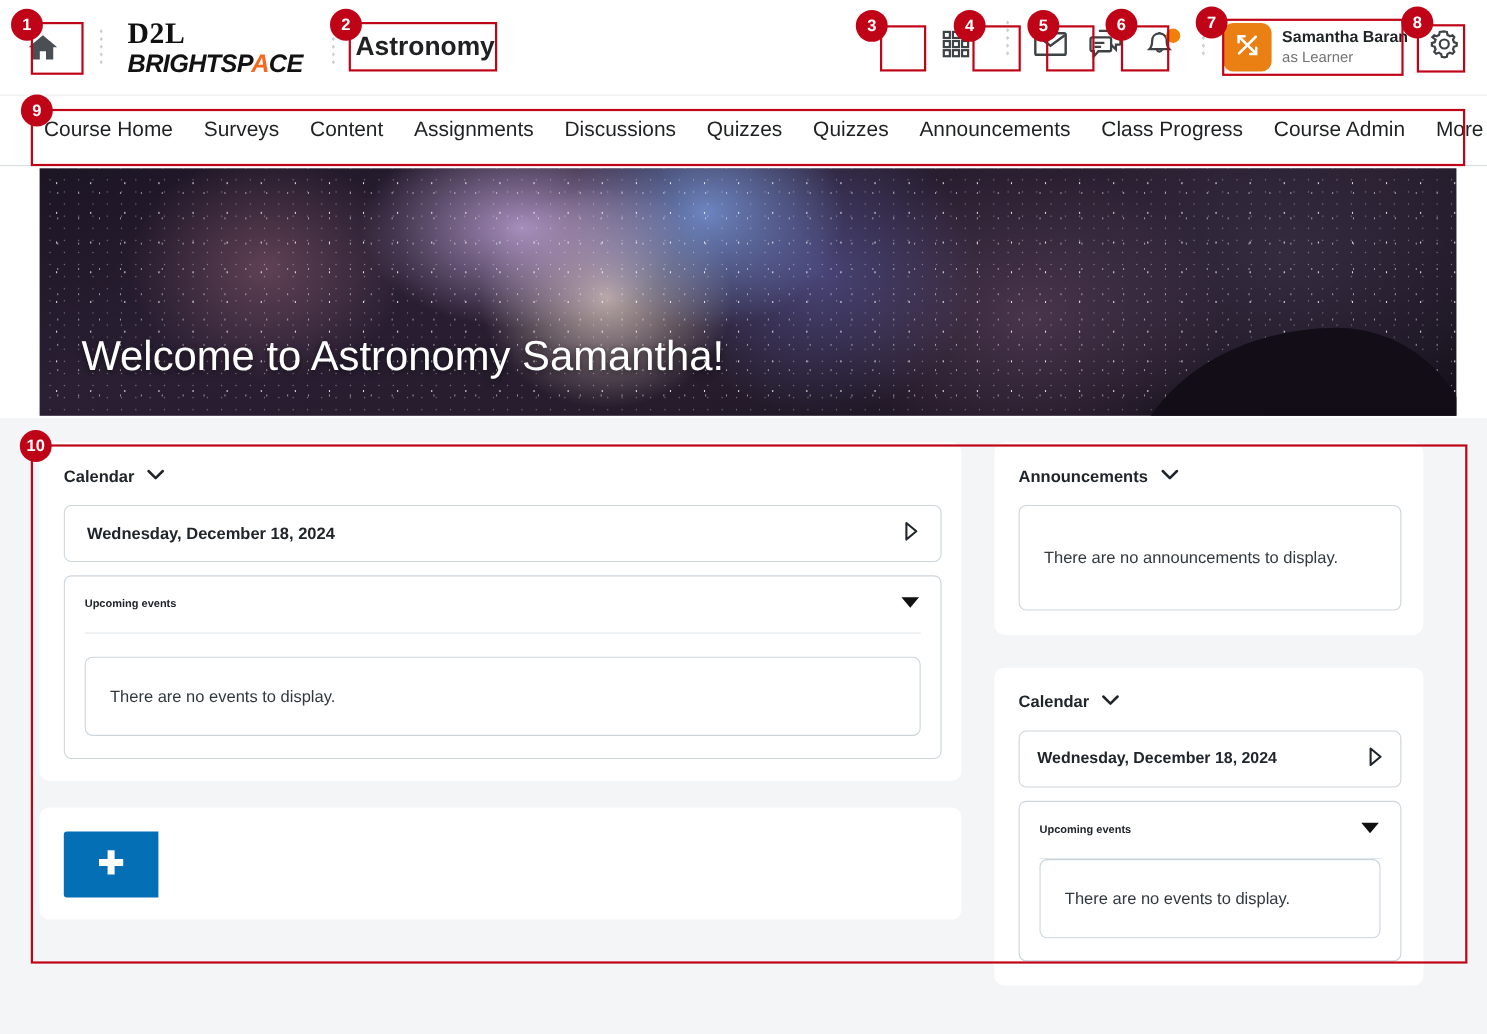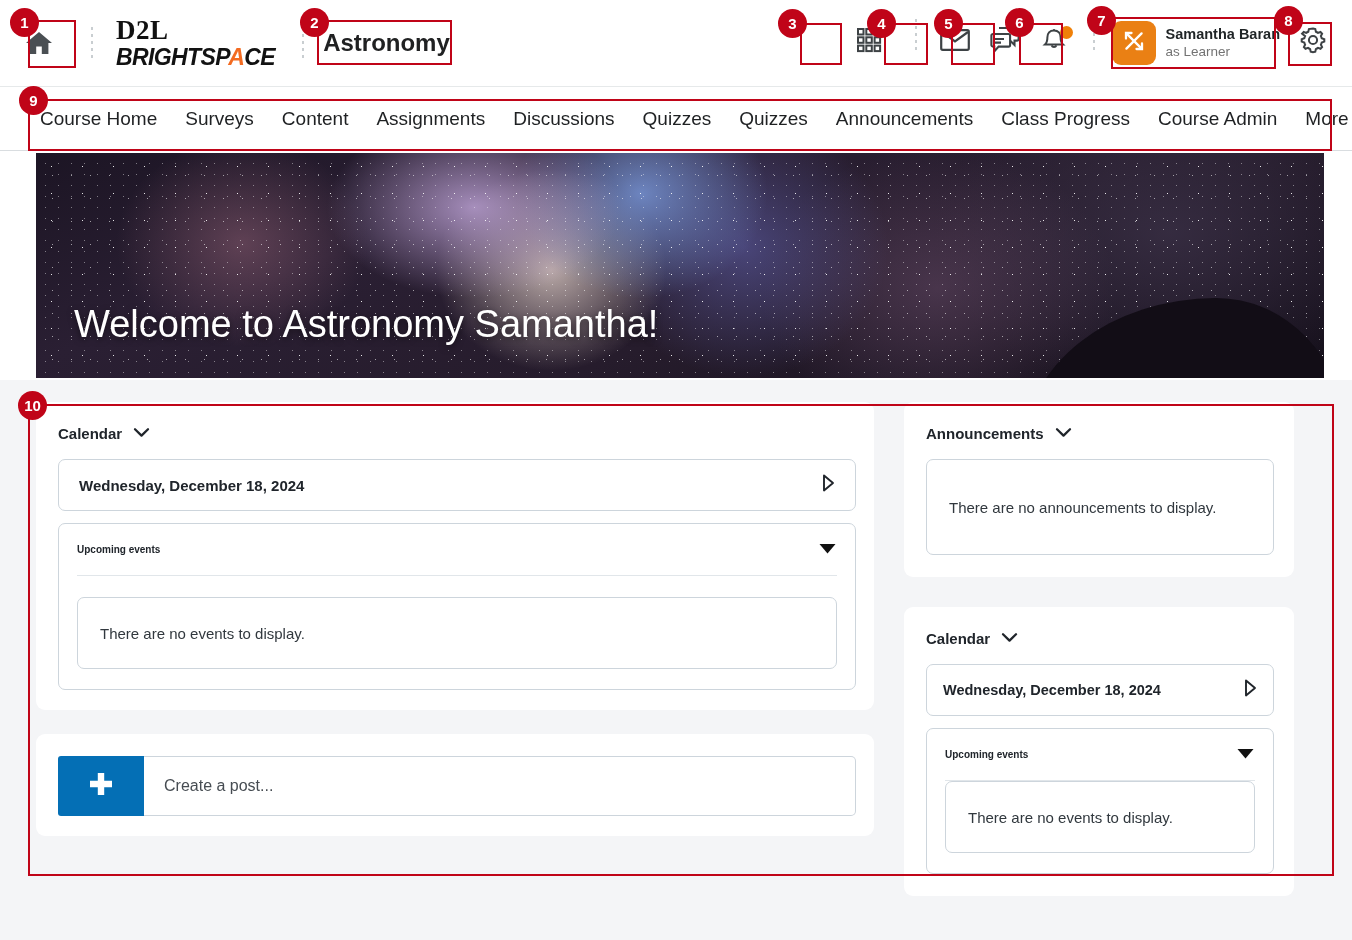--- a/index.html
+++ b/index.html
@@ -345,21 +345,20 @@
 
       <div class="widget">
         <div class="post-row">
           <div class="post-plus">
             <span>
               <svg width="30" height="30" viewBox="0 0 30 30">
                 <path d="M11.8 4 H18.2 V11.8 H26 V18.2 H18.2 V26 H11.8 V18.2 H4 V11.8 H11.8 Z" fill="#fff"></path>
               </svg>
             </span>
           </div>
-          <div class="post-input">Create a post...</div>
         </div>
       </div>
 
     </div>
 
     <div class="col-right">
 
       <div class="widget rw">
         <div class="widget-head">
           <span class="widget-title">Announcements</span>

